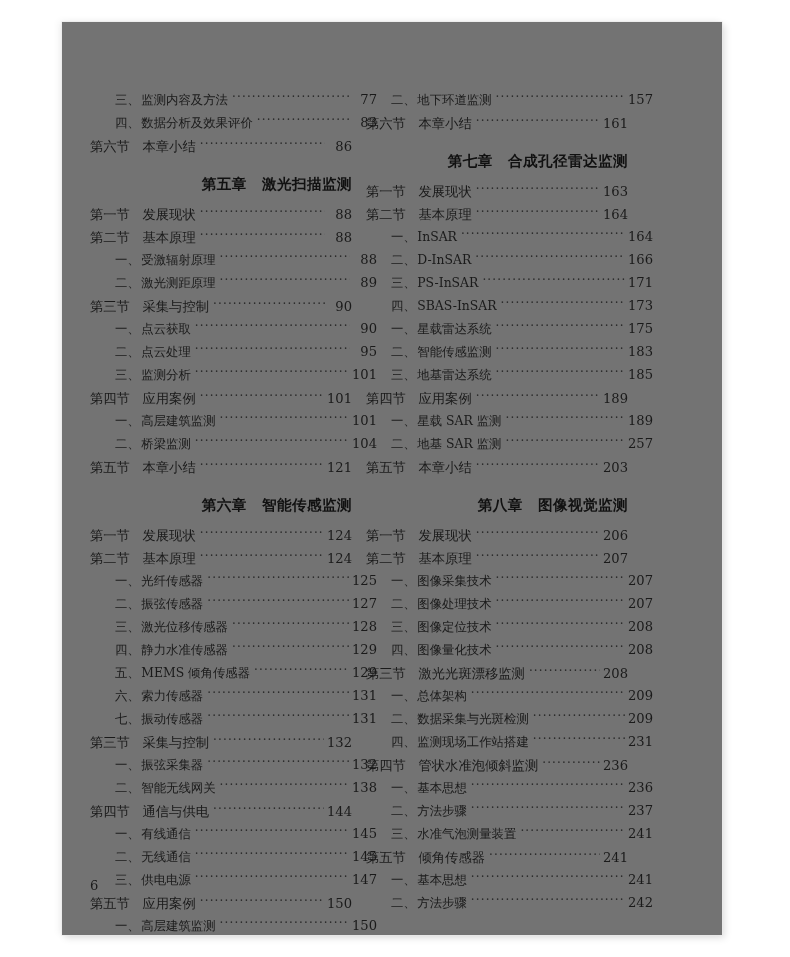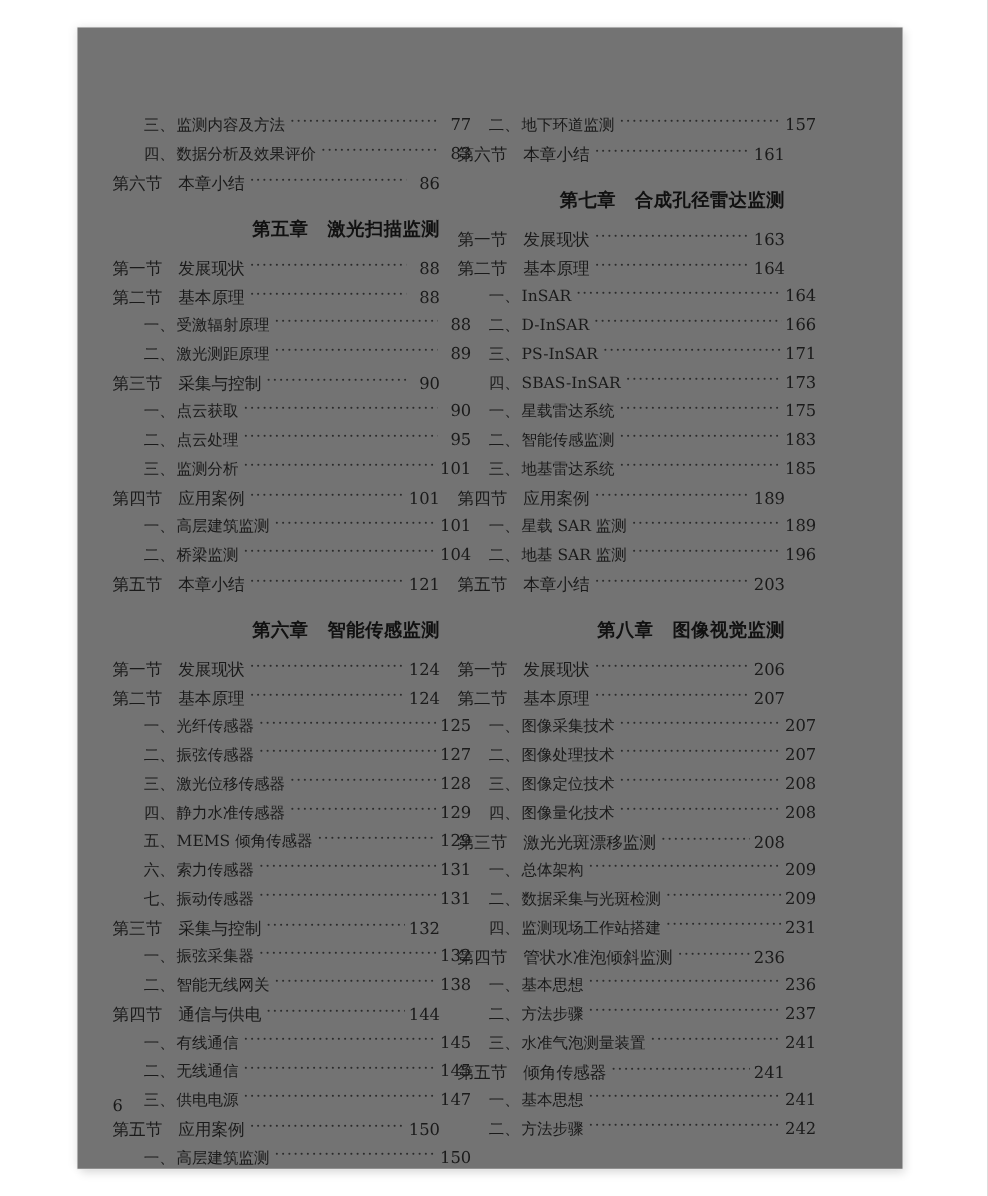--- a/index.html
+++ b/index.html
@@ -357,21 +357,21 @@
           <span class="entry-page">189</span>
         </div>
         <div class="toc-entry level-2">
           <span class="entry-label"><span class="sec-num">一、</span><span>星载 SAR 监测</span></span>
           <span class="leader"></span>
           <span class="entry-page">189</span>
         </div>
         <div class="toc-entry level-2">
           <span class="entry-label"><span class="sec-num">二、</span><span>地基 SAR 监测</span></span>
           <span class="leader"></span>
-          <span class="entry-page">196</span>
+          <span class="entry-page">257</span>
         </div>
         <div class="toc-entry level-1">
           <span class="entry-label"><span class="sec-num">第五节</span><span>本章小结</span></span>
           <span class="leader"></span>
           <span class="entry-page">203</span>
         </div>
         <div class="chapter-heading gap-before gap-after"><span class="ch-num">第八章</span><span>图像视觉监测</span></div>
         <div class="toc-entry level-1">
           <span class="entry-label"><span class="sec-num">第一节</span><span>发展现状</span></span>
           <span class="leader"></span>

